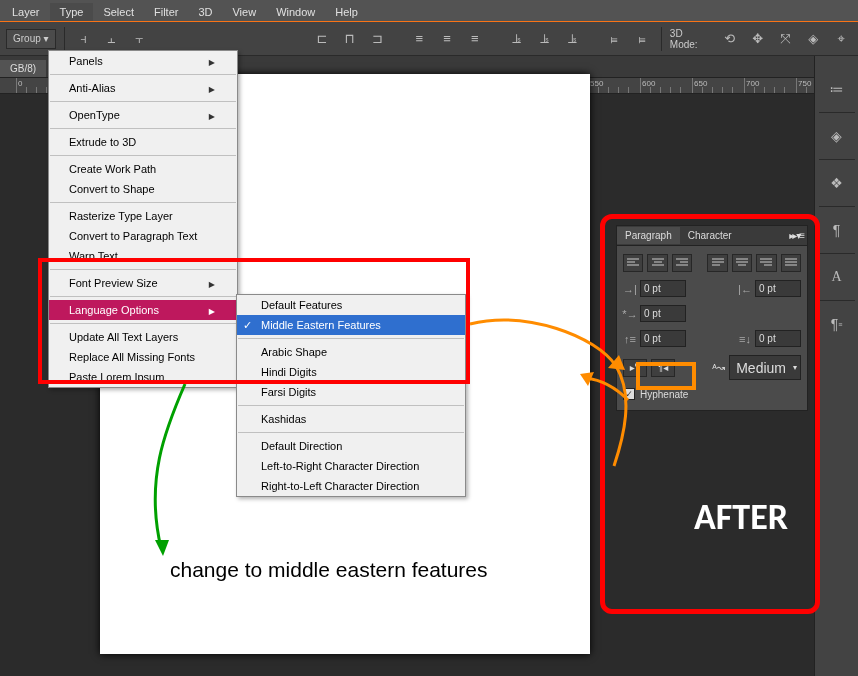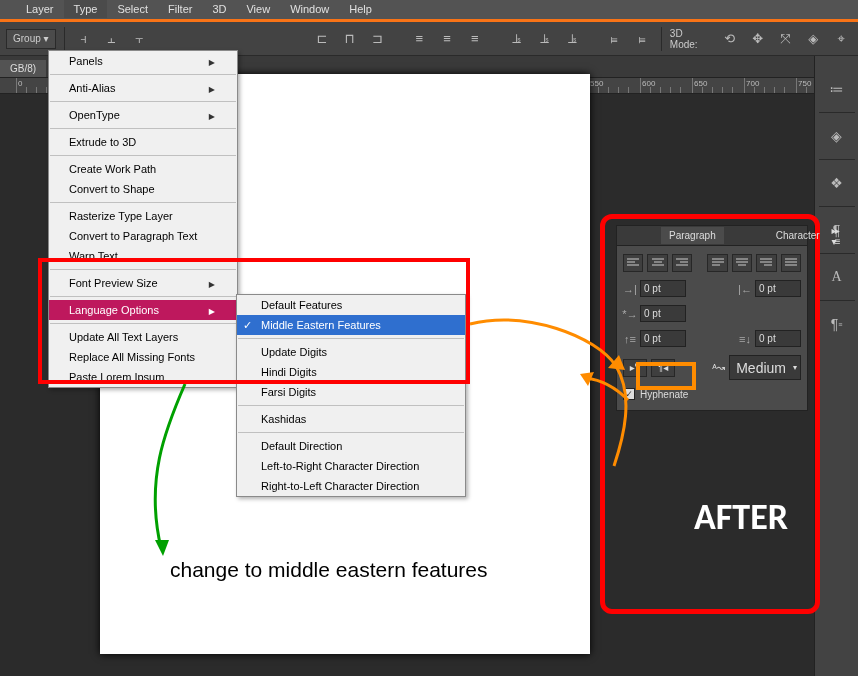--- a/index.html
+++ b/index.html
@@ -1,17 +1,17 @@
 <!DOCTYPE html>
 <html><head>
 <meta charset="utf-8">
 <style>
   * { box-sizing: border-box; margin: 0; padding: 0; font-family: "Segoe UI", Tahoma, sans-serif; }
   body { background: #535353; width: 858px; height: 676px; overflow: hidden; position: relative; color: #e0e0e0; font-size: 11px; }
-  .menubar { background: #535353; height: 22px; display: flex; align-items: flex-start; padding-left: 16px; border-bottom: 3px solid #f97316;}
+  .menubar { background: #535353; height: 22px; display: flex; align-items: flex-end; padding-left: 2px; border-bottom: 1px solid #f97316;}
   .menubar span { padding: 3px 10px; cursor: default; font-size: 11px;}
   .menubar span.active { background: #4b4b4b; }
   .options-bar { background: #434343; height: 34px; border-bottom: 1px solid #2a2a2a; display:flex; align-items:center; padding:0 6px; gap:6px;}
   .opt-dropdown { background:#4b4b4b; border:1px solid #2a2a2a; height:20px; display:flex; align-items:center; padding:0 6px 0 6px; font-size:10px; color:#ccc;}
   .opt-icon { width:22px; height:22px; display:flex; align-items:center; justify-content:center; font-size:13px; color:#bbb;}
   .opt-sep { width:1px; height:24px; background:#2a2a2a; margin:0 2px;}
   .docbar { background:#3a3a3a; height:22px; display:flex; align-items:flex-end; border-bottom:1px solid #222;}
   .doctab { background:#535353; padding:3px 10px; font-size:10px; color:#ddd;}
   .ruler-h { position:absolute; left:0; right:44px; top:78px; height:16px; background:#444; border-bottom:1px solid #222; overflow:hidden; font-size:8px;}
   .ruler-h .tick { position:absolute; top:0; bottom:0; border-left:1px solid #777;}
@@ -32,21 +32,21 @@
   
   .menu2 { position:absolute; left:236px; top:294px; width:230px; background:#f0f0f0; border:1px solid #8a8a8a; box-shadow:2px 2px 4px rgba(0,0,0,.3); color:#000; font-size:11px; z-index:20;}
   .menu2 .mi { padding:4px 18px 4px 24px; position:relative;}
   .menu2 .mi.sel { background:#2f6fcf; color:#fff;}
   .menu2 .mi.sel::before { content:"✓"; position:absolute; left:6px; color:#fff;}
   .menu2 .sep { height:1px; background:#c0c0c0; margin:3px 1px;}
 
   
   .pg-panel { position:absolute; right:50px; top:225px; width:192px; background:#4b4b4b; border:1px solid #222; color:#ddd; font-size:10px; z-index:15;}
   .pg-tabs { display:flex; align-items:center; height:20px; background:#3a3a3a; border-bottom:1px solid #222;}
-  .pg-tabs .tab { padding:3px 8px; font-size:10px;margin-left:44px;}
+  .pg-tabs .tab { padding:3px 8px; font-size:10px;}
   .pg-tabs .tab.active { background:#4b4b4b;}
   .pg-tabs .flymenu { margin-left:auto; padding:0 4px; letter-spacing:-2px;}
   .pg-body { padding:8px 6px 10px 6px;}
   .pg-row { display:flex; gap:4px; margin-bottom:8px; align-items:center;}
   .align-btn { width:22px; height:18px; background:#3f3f3f; border:1px solid #272727; display:flex; align-items:center; justify-content:center;}
   .align-btn svg { display:block;}
   .pg-field { display:flex; align-items:center; gap:3px;}
   .pg-field .fi { width:14px; height:14px; display:flex; align-items:center; justify-content:center; color:#aaa; font-size:11px;}
   .pg-field input { width:46px; height:17px; background:#3a3a3a; border:1px solid #222; color:#ddd; font-size:10px; padding:0 3px;}
   .dir-btn { width:24px; height:18px; background:#3f3f3f; border:1px solid #272727; display:flex; align-items:center; justify-content:center; font-size:10px; color:#ddd;}
@@ -286,21 +286,21 @@
     </div>
   <div class="mi">
       <span>Paste Lorem Ipsum</span>
     </div>
 </div>
 
 <div class="menu2">
   <div class="mi">Default Features</div>
   <div class="mi sel">Middle Eastern Features</div>
   <div class="sep"></div>
-  <div class="mi">Update Digits</div>
+  <div class="mi">Arabic Shape</div>
   <div class="mi">Hindi Digits</div>
   <div class="mi">Farsi Digits</div>
   <div class="sep"></div>
   <div class="mi">Kashidas</div>
   <div class="sep"></div>
   <div class="mi">Default Direction</div>
   <div class="mi">Left-to-Right Character Direction</div>
   <div class="mi">Right-to-Left Character Direction</div>
 </div>
 

